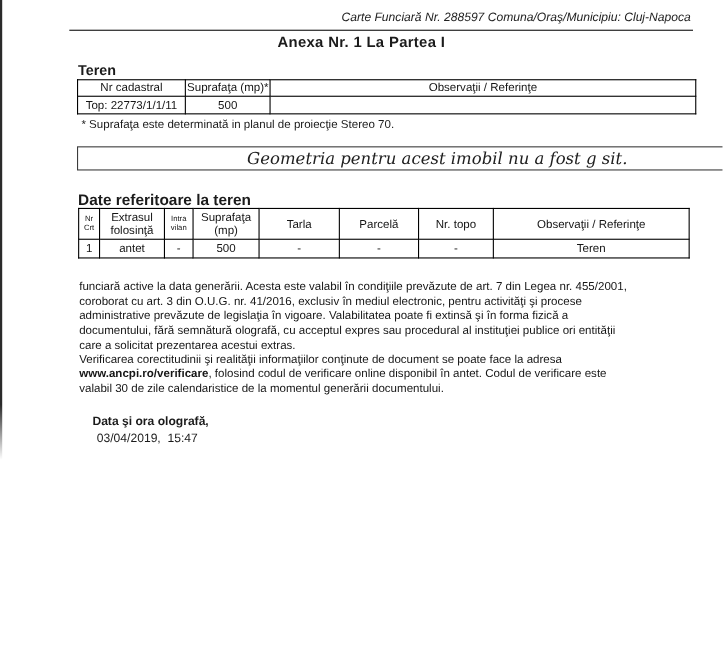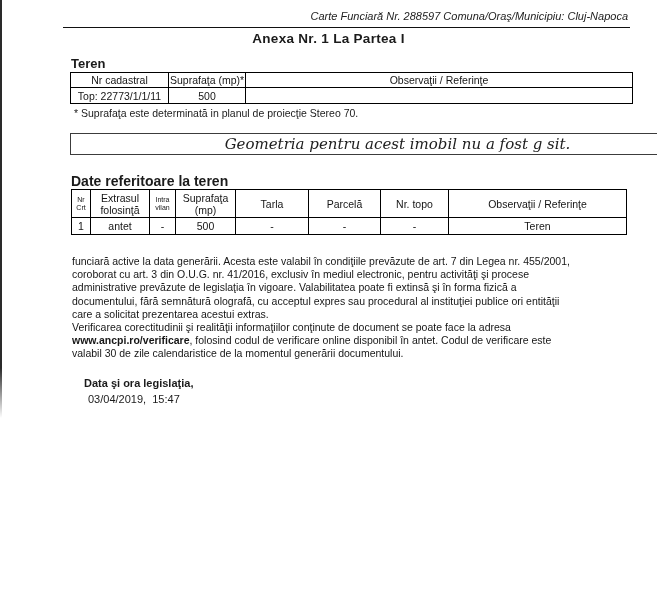--- a/index.html
+++ b/index.html
@@ -221,17 +221,17 @@
     <div class="line">funciară active la data generării. Acesta este valabil în condiţiile prevăzute de art. 7 din Legea nr. 455/2001,</div>
     <div class="line">coroborat cu art. 3 din O.U.G. nr. 41/2016, exclusiv în mediul electronic, pentru activităţi şi procese</div>
     <div class="line">administrative prevăzute de legislaţia în vigoare. Valabilitatea poate fi extinsă şi în forma fizică a</div>
     <div class="line">documentului, fără semnătură olografă, cu acceptul expres sau procedural al instituţiei publice ori entităţii</div>
     <div class="line">care a solicitat prezentarea acestui extras.</div>
     <div class="line">Verificarea corectitudinii şi realităţii informaţiilor conţinute de document se poate face la adresa</div>
     <div class="line"><b>www.ancpi.ro/verificare</b><span>, folosind codul de verificare online disponibil în antet. Codul de verificare este</span></div>
     <div class="line">valabil 30 de zile calendaristice de la momentul generării documentului.</div>
   </div>
 
-  <div class="footer-label">Data şi ora legislaţia,</div>
+  <div class="footer-label">Data şi ora olografă,</div>
 
   <div class="footer-date">03/04/2019,  15:47</div>
 
 </div>
 
 </body></html>

